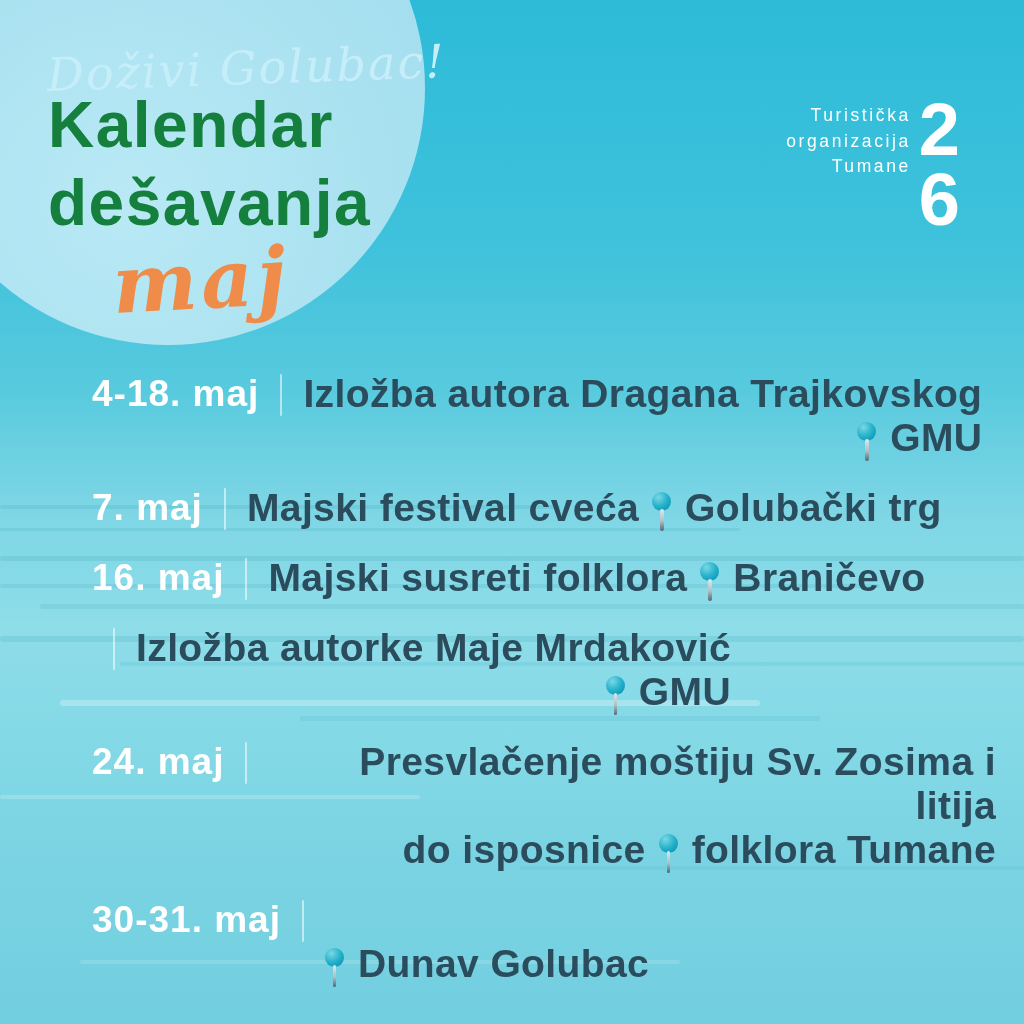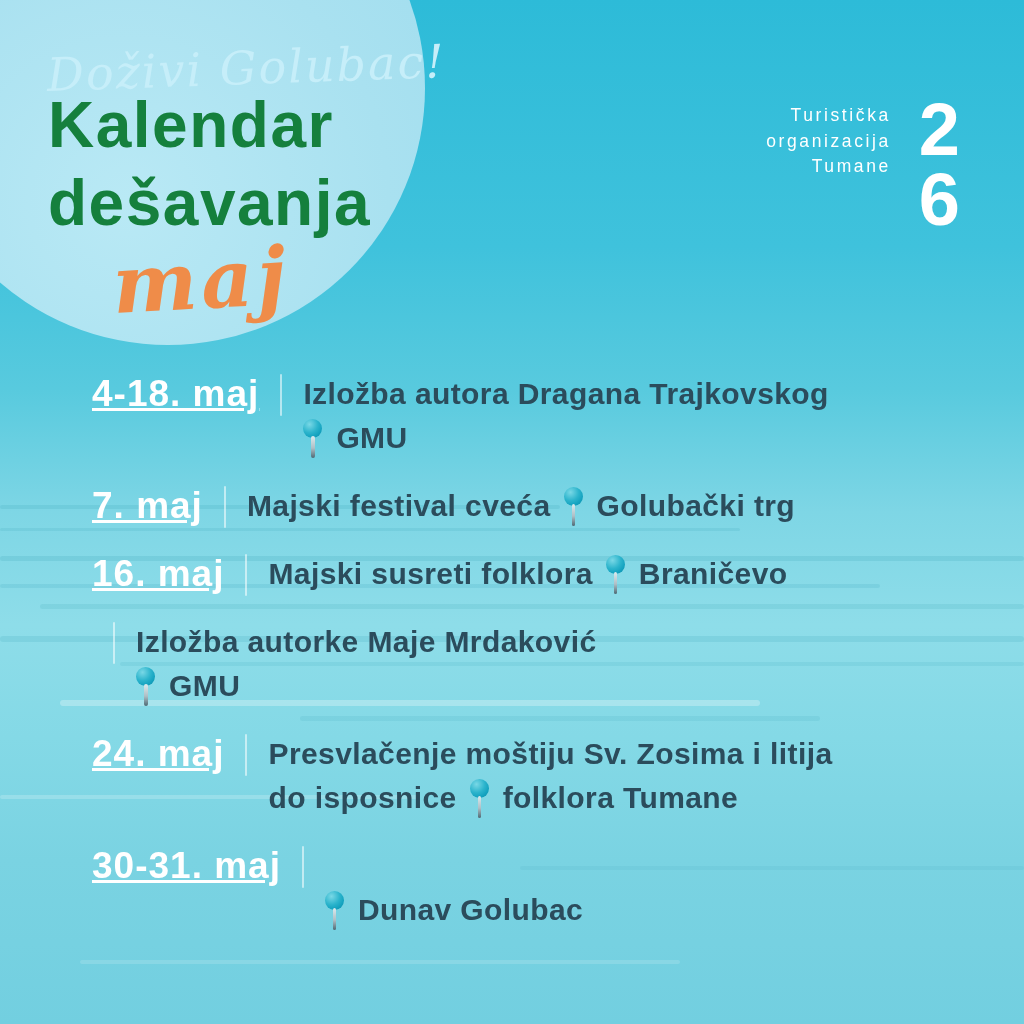--- a/index.html
+++ b/index.html
@@ -55,47 +55,48 @@
     font-size:64px;line-height:78px;letter-spacing:1.5px;
   }
   .month{
     margin:-4px 0 0 62px;color:var(--orange);
     font-family:"DejaVu Serif", serif;font-style:italic;font-weight:bold;
     font-size:80px;letter-spacing:4px;transform:rotate(-3deg);transform-origin:left top;
   }
 
   
   .header-right{
-    position:absolute;top:95px;right:64px;display:flex;align-items:flex-start;gap:28px;
+    position:absolute;top:95px;right:64px;display:flex;align-items:flex-start;gap:8px;
   }
   .org{
     text-align:right;color:#ffffff;font-size:17.5px;line-height:25.5px;
     letter-spacing:2.6px;font-weight:500;margin-top:8px;
   }
   .big-number{
     color:#ffffff;font-weight:bold;font-size:74px;line-height:70px;text-align:right;
   }
 
   
   .events{
     position:absolute;left:92px;top:372px;right:28px;
     display:flex;flex-direction:column;gap:24px;
   }
   .event-row{display:flex;align-items:flex-start;}
   .event-date{
     color:#ffffff;font-weight:bold;font-size:37px;line-height:44px;
-    letter-spacing:1px;white-space:nowrap;flex:none;text-decoration:underline;
+    letter-spacing:1px;white-space:nowrap;flex:none;
   }
   .event-divider{
     flex:none;width:2px;height:42px;margin:2px 21px 0 21px;
     background:rgba(255,255,255,.55);border-radius:1px;
   }
   .event-desc{
-    color:var(--dark);font-weight:bold;font-size:30px;line-height:44px;
+    color:var(--dark);font-weight:bold;font-size:39px;line-height:44px;
     letter-spacing:.4px;
+    text-align:right;
   }
   
   .pin{
     display:inline-block;position:relative;width:20px;height:40px;
     vertical-align:-11px;margin-right:13px;
   }
   span + .pin{margin-left:13px;}
   .pin::before{ 
     content:"";position:absolute;left:0;top:0;width:19px;height:19px;border-radius:50%;
     background:radial-gradient(circle at 34% 28%, #79d8e6 0%, #2cb4cc 45%, var(--pin) 70%, #0d84a0 100%);

